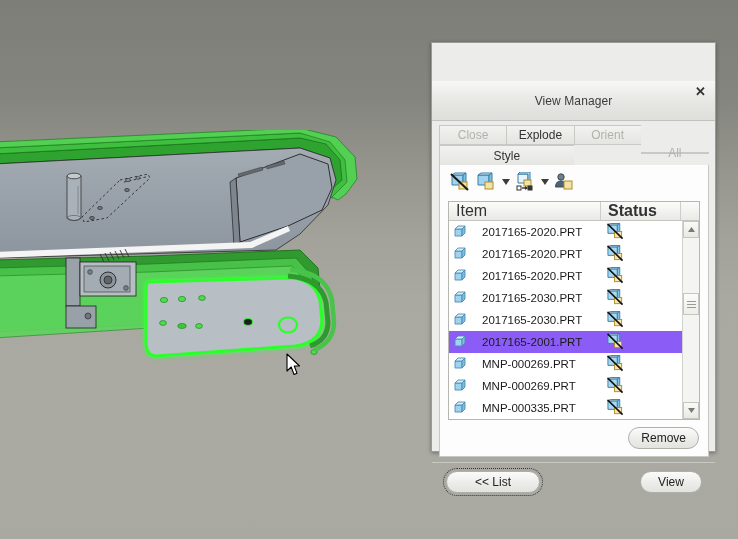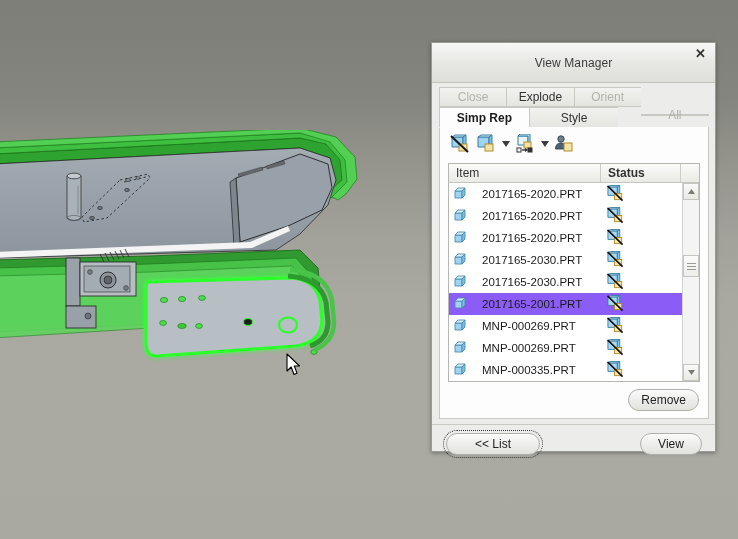--- a/index.html
+++ b/index.html
@@ -63,20 +63,21 @@
     box-shadow: 0 1px 4px rgba(0,0,0,.35);
     display: flex; flex-direction: column;
   }
   .titlebar {
     height: 40px;
     background: linear-gradient(to bottom,#f7f7f6,#e6e6e3 55%,#dededa);
     border-bottom: 1px solid #c3c3bd;
     display: flex; align-items: center;
     position: relative;
     flex: 0 0 auto;
+    margin-top: 38px;
   }
   .titlebar .title {
     flex: 1; text-align: center;
     font-size: 12px; color: #3c3c3c;
     font-weight: normal;
     letter-spacing: .1px;
   }
   .titlebar .closex {
     position: absolute; right: 6px; top: 2px;
     width: 17px; height: 17px;
@@ -163,21 +164,21 @@
     background: #ffffff;
     display: flex; flex-direction: column;
     overflow: hidden;
   }
   .listhead {
     display: flex;
     height: 19px;
     flex: 0 0 auto;
     background: linear-gradient(to bottom,#fbfbfa,#e9e9e5);
     border-bottom: 1px solid #c6c6c0;
-    font-size: 12px;
+    font-size: 16px;
     color: #333;
   }
   .listhead .col-item {
     width: 152px;
     padding-left: 7px;
     display: flex; align-items: center;
     border-right: 1px solid #cdcdc7;
   }
   .listhead .col-status {
     flex: 1;
@@ -422,23 +423,20 @@
           <span>Explode</span>
         </div>
         <div class="tab disabled">
           <span>Orient</span>
         </div>
         <div class="tab disabled">
           <span>All</span>
         </div>
       </div>
       <div class="tabrow row2">
-        <div class="tab active">
-          <span>Simp Rep</span>
-        </div>
         <div class="tab strong">
           <span>Style</span>
         </div>
         <div class="tab disabled">
           <span>Sections</span>
         </div>
       </div>
     </div>
 
     <div class="tabbody">

